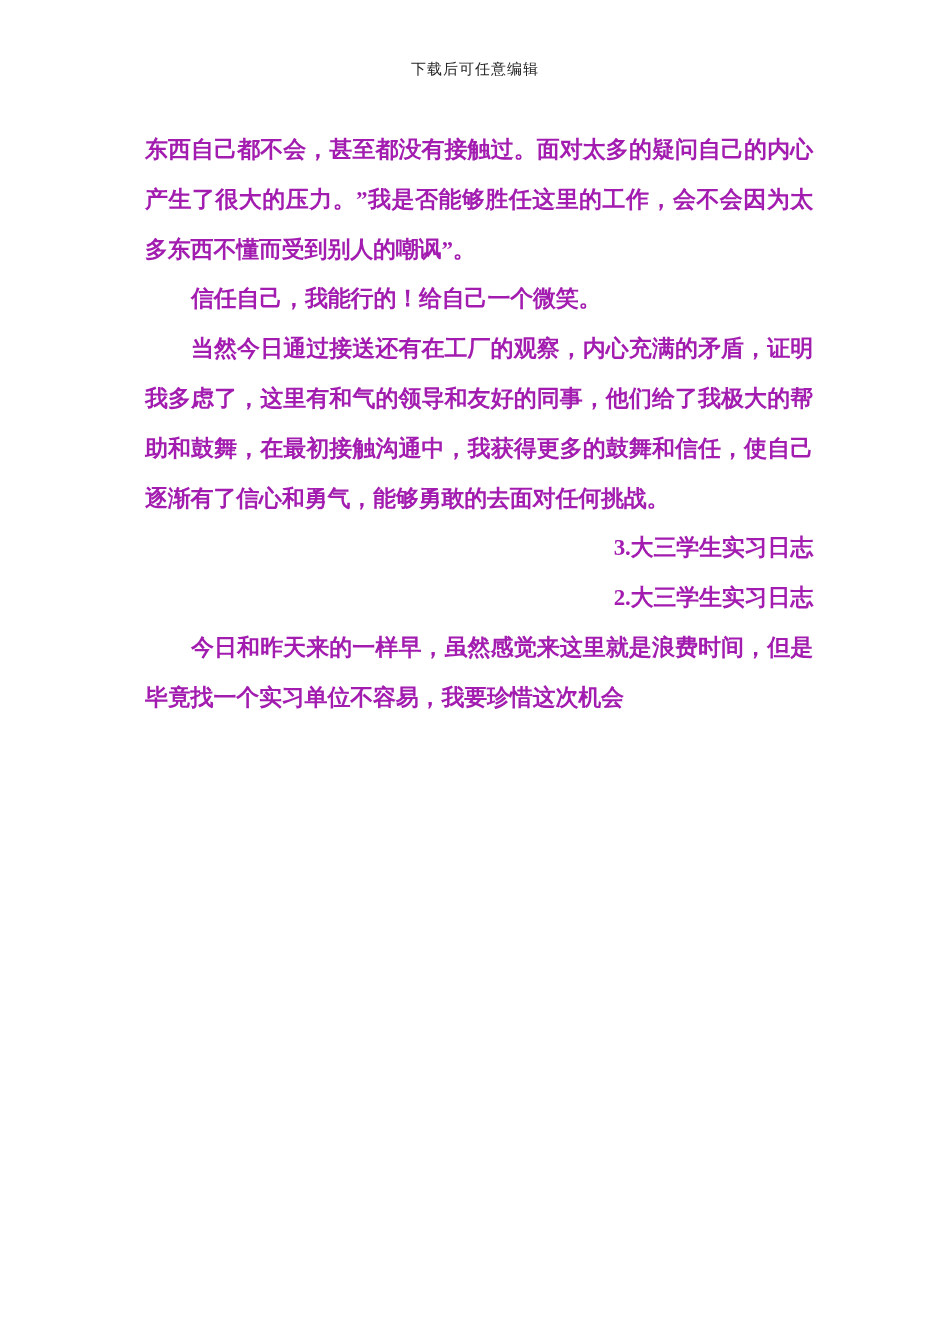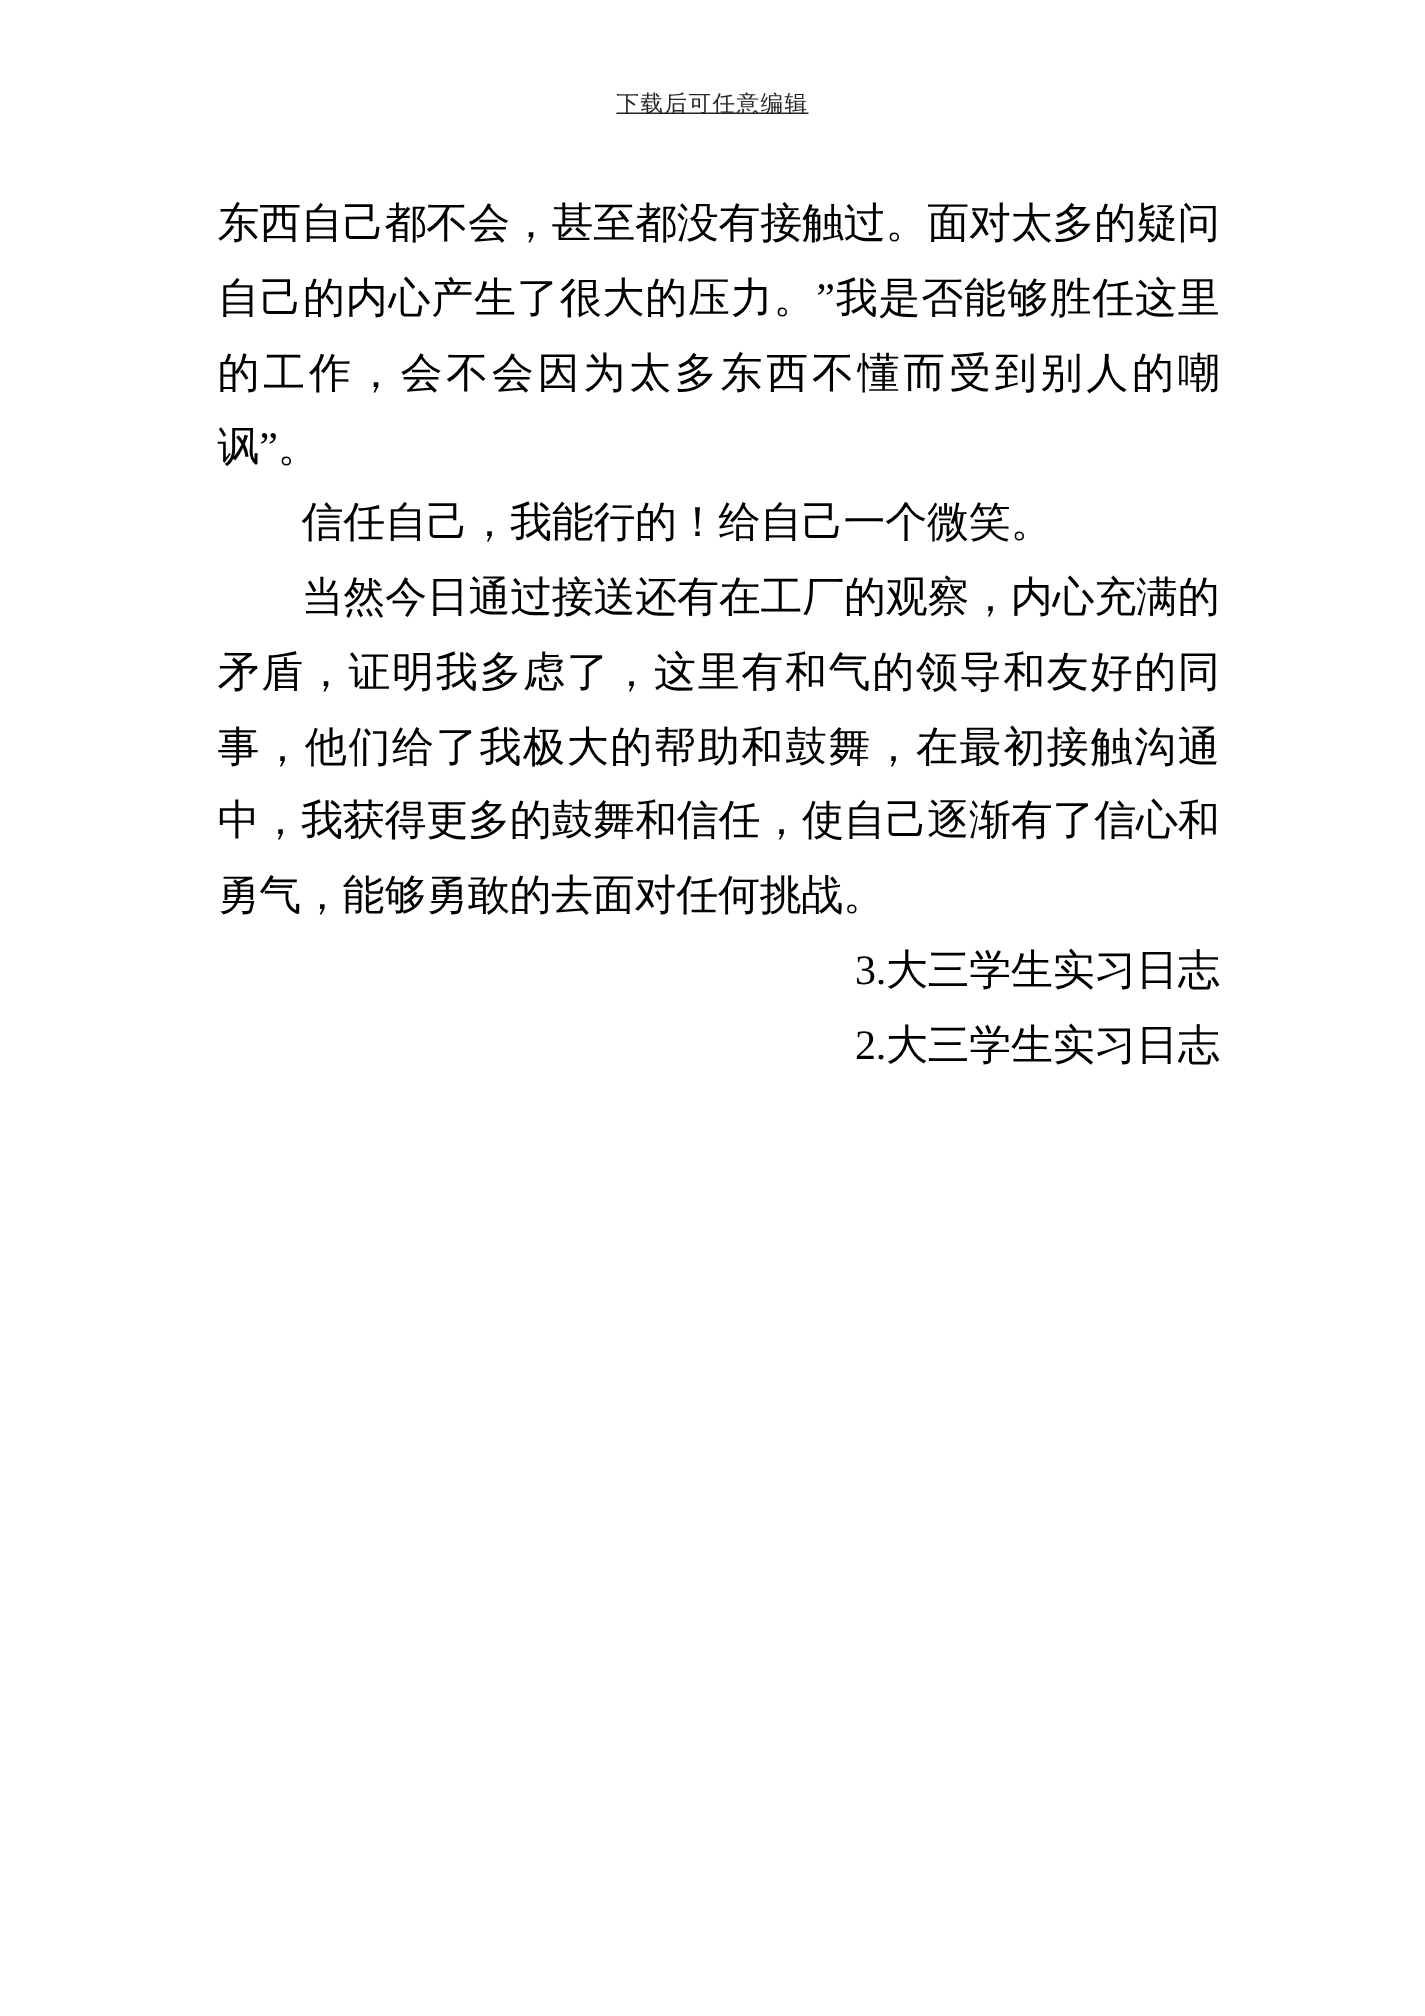--- a/index.html
+++ b/index.html
@@ -17,50 +17,50 @@
   }
   .page-header {
     position: absolute;
     top: 60px;
     left: 0;
     right: 0;
     text-align: center;
     font-size: 15px;
     letter-spacing: 1px;
     color: #242424;
-    text-decoration: underline;
   }
   .doc-body {
     position: absolute;
     left: 145px;
     top: 125px;
     width: 668px;
   }
   .doc-body p {
     margin: 0;
-    font-size: 28px;
+    font-size: 23px;
     line-height: 49.8px;
     letter-spacing: -0.2px;
-    color: #000000;
+    color: #a21caf;
     text-align: justify;
     text-justify: inter-ideograph;
-    font-weight: 400;
+    font-weight: 700;
   }
   .doc-body p.indent {
     text-indent: 2em;
   }
   .doc-body p.heading {
     text-align: right;
   }
 </style>
 </head>
 <body>
 
 <div class="page">
   <div class="page-header">下载后可任意编辑</div>
   <div class="doc-body">
       <p class="">东西自己都不会，甚至都没有接触过。面对太多的疑问自己的内心产生了很大的压力。”我是否能够胜任这里的工作，会不会因为太多东西不懂而受到别人的嘲讽”。</p>
       <p class="indent">信任自己，我能行的！给自己一个微笑。</p>
       <p class="indent">当然今日通过接送还有在工厂的观察，内心充满的矛盾，证明我多虑了，这里有和气的领导和友好的同事，他们给了我极大的帮助和鼓舞，在最初接触沟通中，我获得更多的鼓舞和信任，使自己逐渐有了信心和勇气，能够勇敢的去面对任何挑战。</p>
       <p class="heading">3.大三学生实习日志</p>
       <p class="heading">2.大三学生实习日志</p>
+      <p class="indent">今日和昨天来的一样早，虽然感觉来这里就是浪费时间，但是毕竟找一个实习单位不容易，我要珍惜这次机会</p>
     </div>
 </div>
 
 </body></html>

